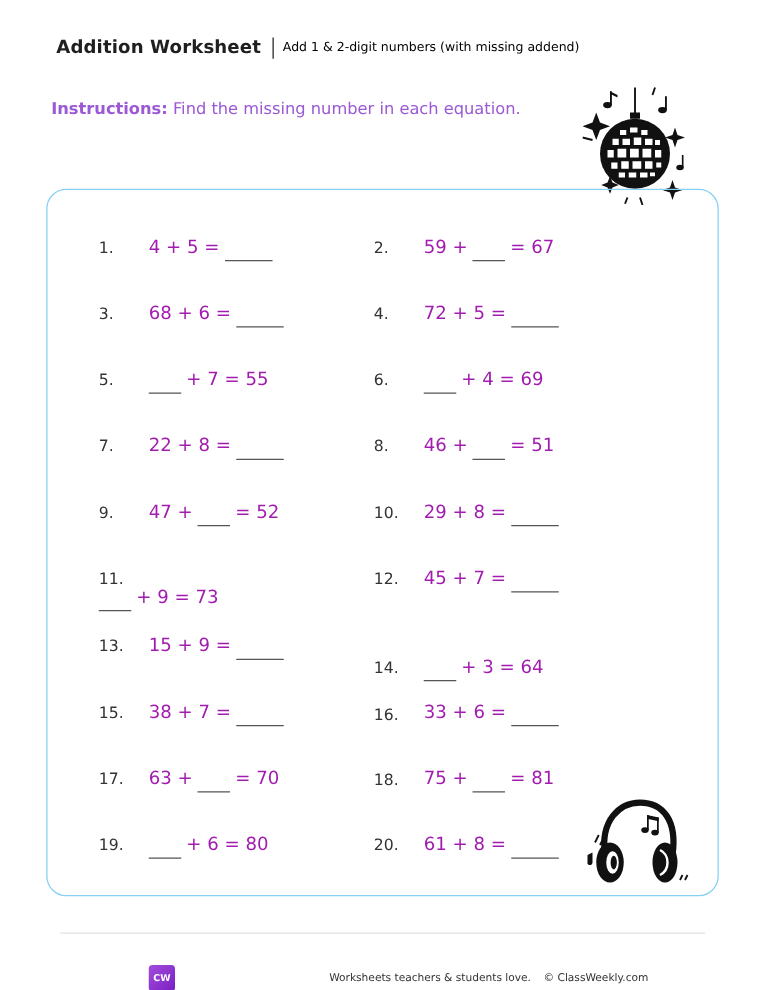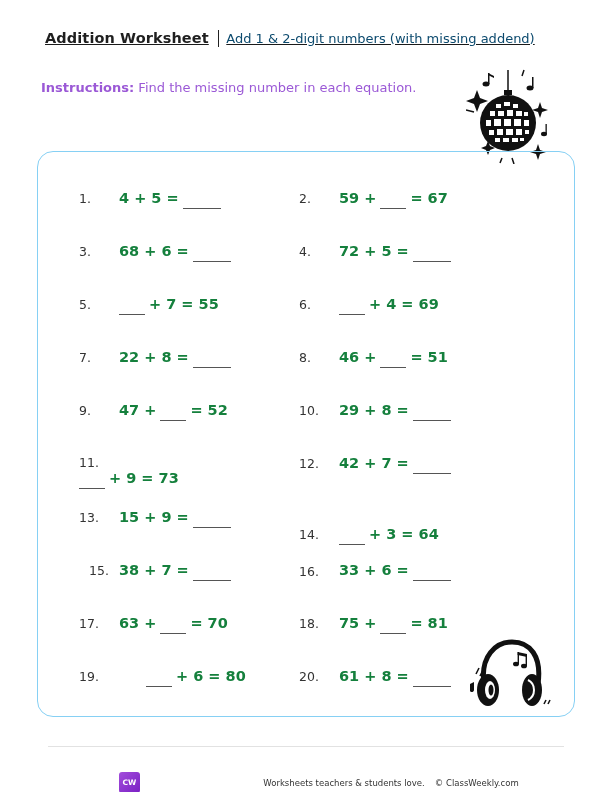--- a/index.html
+++ b/index.html
@@ -1,39 +1,39 @@
 <!DOCTYPE html>
 <html><head>
 <meta charset="utf-8">
 <style>
   html, body { margin: 0; padding: 0; }
   body {
     width: 612px; height: 792px; background: #ffffff; position: relative; overflow: hidden;
     font-family: "DejaVu Sans", "Liberation Sans", sans-serif; color: #1a1a1a;
   }
   .header {
-    position: absolute; left: 45px; top: 27px; height: 22px; display: flex; align-items: center; white-space: nowrap; text-decoration: underline;
+    position: absolute; left: 45px; top: 27px; height: 22px; display: flex; align-items: center; white-space: nowrap;
   }
   .header .title { font-size: 14.5px; font-weight: bold; color: #1f1f1f; letter-spacing: 0.1px; }
   .header .sep { width: 1.5px; height: 17px; background: #222; margin: 0 7px 0 9px; }
-  .header .subtitle { font-size: 13px; color: #0c4a6e; }
+  .header .subtitle { font-size: 10px; color: #000000; }
 
   .instructions {
     position: absolute; left: 41px; top: 80px; font-size: 13px; color: #9b59d6; white-space: nowrap;
   }
   .instructions .lead { font-weight: bold; color: #9b59d6; }
 
   .box {
     position: absolute; left: 37px; top: 151px; width: 538px; height: 566px;
     border: 1.5px solid #86d0f4; border-radius: 16px; box-sizing: border-box; background: transparent;
   }
 
   .problem { position: absolute; display: flex; align-items: baseline; white-space: nowrap; }
   .problem .num { font-size: 12.5px; color: #333; width: 40px; display: inline-block; }
-  .problem .eq { font-size: 14.5px; font-weight: bold; color: #15803d; }
+  .problem .eq { font-size: 14.5px; font-weight: normal; color: #a21caf; }
   .blank-sm { display: inline-block; width: 26px; border-bottom: 1.5px solid #555; margin: 0 4px; transform: translateY(2px); }
   .blank-lg { display: inline-block; width: 38px; border-bottom: 1.5px solid #555; margin-left: 4px; transform: translateY(2px); }
 
   .art { position: absolute; }
 
   .footer-rule { position: absolute; left: 48px; top: 746px; width: 516px; height: 1px; background: #e2e2e2; }
   .footer { position: absolute; left: 119px; top: 759px; display: flex; align-items: center; white-space: nowrap; }
   .logo-badge {
     width: 21px; height: 21px; border-radius: 3px; background: linear-gradient(135deg, #a24ddb, #7a1fc4);
     color: #fff; font-size: 7.5px; font-weight: bold; display: flex; align-items: center; justify-content: center;
@@ -147,47 +147,47 @@
     <div class="problem" style="left: 299px; top: 402px;">
       <span class="num">10.</span>
       <span class="eq"><span>29</span><span> + </span><span>8</span><span> =</span><span class="blank-lg">&nbsp;</span></span>
     </div>
     <div class="problem" style="left: 79px; top: 455px; flex-direction: column;">
       <span class="num">11.</span>
       <span class="eq"><span class="blank-sm" style="margin-left: 0px;">&nbsp;</span><span>+ </span><span>9</span><span> = </span><span>73</span></span>
     </div>
     <div class="problem" style="left: 299px; top: 455px;">
       <span class="num">12.</span>
-      <span class="eq"><span>42</span><span> + </span><span>7</span><span> =</span><span class="blank-lg">&nbsp;</span></span>
+      <span class="eq"><span>45</span><span> + </span><span>7</span><span> =</span><span class="blank-lg">&nbsp;</span></span>
     </div>
     <div class="problem" style="left: 79px; top: 509px;">
       <span class="num">13.</span>
       <span class="eq"><span>15</span><span> + </span><span>9</span><span> =</span><span class="blank-lg">&nbsp;</span></span>
     </div>
     <div class="problem" style="left: 299px; top: 509px; margin-top: 17px;">
       <span class="num">14.</span>
       <span class="eq"><span class="blank-sm" style="margin-left: 0px;">&nbsp;</span><span>+ </span><span>3</span><span> = </span><span>64</span></span>
     </div>
-    <div class="problem" style="left: 79px; top: 562px; text-align: center;">
+    <div class="problem" style="left: 79px; top: 562px;">
       <span class="num">15.</span>
       <span class="eq"><span>38</span><span> + </span><span>7</span><span> =</span><span class="blank-lg">&nbsp;</span></span>
     </div>
     <div class="problem" style="left: 299px; top: 562px; align-items: flex-end;">
       <span class="num">16.</span>
       <span class="eq"><span>33</span><span> + </span><span>6</span><span> =</span><span class="blank-lg">&nbsp;</span></span>
     </div>
     <div class="problem" style="left: 79px; top: 615px;">
       <span class="num">17.</span>
       <span class="eq"><span>63</span><span> +</span><span class="blank-sm">&nbsp;</span><span>= </span><span>70</span></span>
     </div>
     <div class="problem" style="left: 299px; top: 615px; align-items: center;">
       <span class="num">18.</span>
       <span class="eq"><span>75</span><span> +</span><span class="blank-sm">&nbsp;</span><span>= </span><span>81</span></span>
     </div>
-    <div class="problem" style="left: 79px; top: 668px; gap: 27px;">
+    <div class="problem" style="left: 79px; top: 668px;">
       <span class="num">19.</span>
       <span class="eq"><span class="blank-sm" style="margin-left: 0px;">&nbsp;</span><span>+ </span><span>6</span><span> = </span><span>80</span></span>
     </div>
     <div class="problem" style="left: 299px; top: 668px;">
       <span class="num">20.</span>
       <span class="eq"><span>61</span><span> + </span><span>8</span><span> =</span><span class="blank-lg">&nbsp;</span></span>
     </div>
   </div>
 
 <svg class="art" style="left:466px;top:638px" width="86" height="72" viewBox="0 0 86 72">

